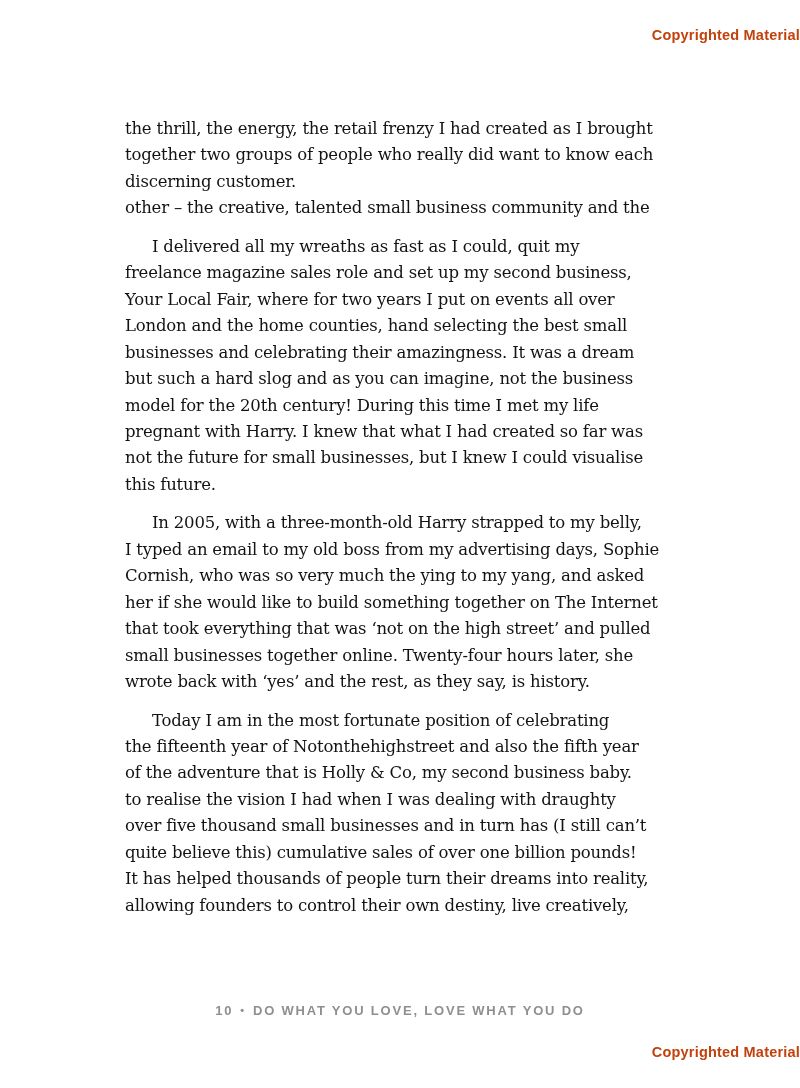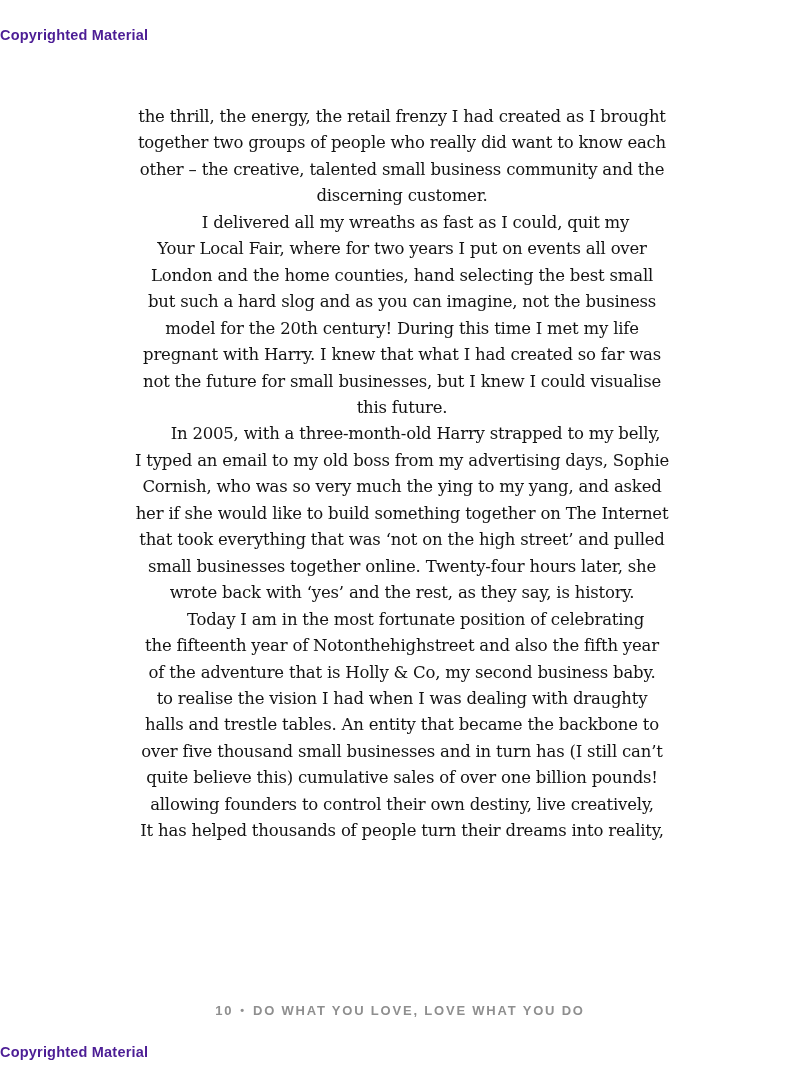--- a/index.html
+++ b/index.html
@@ -11,42 +11,42 @@
     position: relative;
     width: 800px;
     height: 1088px;
     background: #ffffff;
     overflow: hidden;
   }
   .copyright-notice {
     position: absolute;
     left: 0;
     width: 100%;
-    text-align: left;
+    text-align: right;
     font-family: "Liberation Sans", sans-serif;
     font-size: 14.5px;
     font-weight: 600;
-    color: #4c1d95;
+    color: #c2410c;
     letter-spacing: 0.2px;
   }
   .copyright-notice.top { top: 27px; }
   .copyright-notice.bottom { top: 1044px; }
 
   .page-body {
     position: absolute;
     left: 113px;
     top: 104px;
     width: 578px;
     font-family: "DejaVu Serif", "Liberation Serif", serif;
     font-size: 16.5px;
     line-height: 26.45px;
     letter-spacing: -0.2px;
     color: #131313;
   }
-  .para { margin: 0; text-align: center; }
+  .para { margin: 12px; }
   .para .line { white-space: nowrap; }
   .para.indent .line:first-child { text-indent: 27px; }
 
   .running-footer {
     position: absolute;
     left: 0;
     top: 1003px;
     width: 100%;
     text-align: center;
     font-family: "Liberation Sans", sans-serif;
@@ -66,52 +66,53 @@
 <body>
 
 <div class="page">
 
   <div class="copyright-notice top">Copyrighted Material</div>
 
   <div class="page-body">
       <div class="para">
         <div class="line">the thrill, the energy, the retail frenzy I had created as I brought</div>
         <div class="line">together two groups of people who really did want to know each</div>
+        <div class="line">discerning customer.</div>
         <div class="line">other – the creative, talented small business community and the</div>
-        <div class="line">discerning customer.</div>
       </div>
       <div class="para indent">
         <div class="line">I delivered all my wreaths as fast as I could, quit my</div>
+        <div class="line">freelance magazine sales role and set up my second business,</div>
         <div class="line">Your Local Fair, where for two years I put on events all over</div>
         <div class="line">London and the home counties, hand selecting the best small</div>
+        <div class="line">businesses and celebrating their amazingness. It was a dream</div>
         <div class="line">but such a hard slog and as you can imagine, not the business</div>
         <div class="line">model for the 20th century! During this time I met my life</div>
         <div class="line">pregnant with Harry. I knew that what I had created so far was</div>
         <div class="line">not the future for small businesses, but I knew I could visualise</div>
         <div class="line">this future.</div>
       </div>
       <div class="para indent">
         <div class="line">In 2005, with a three-month-old Harry strapped to my belly,</div>
         <div class="line">I typed an email to my old boss from my advertising days, Sophie</div>
         <div class="line">Cornish, who was so very much the ying to my yang, and asked</div>
         <div class="line">her if she would like to build something together on The Internet</div>
         <div class="line">that took everything that was ‘not on the high street’ and pulled</div>
         <div class="line">small businesses together online. Twenty-four hours later, she</div>
         <div class="line">wrote back with ‘yes’ and the rest, as they say, is history.</div>
       </div>
       <div class="para indent">
         <div class="line">Today I am in the most fortunate position of celebrating</div>
         <div class="line">the fifteenth year of Notonthehighstreet and also the fifth year</div>
         <div class="line">of the adventure that is Holly &amp; Co, my second business baby.</div>
         <div class="line">to realise the vision I had when I was dealing with draughty</div>
-        <div class="line">halls and trestle tables. An entity that became the backbone to</div>
         <div class="line">over five thousand small businesses and in turn has (I still can’t</div>
         <div class="line">quite believe this) cumulative sales of over one billion pounds!</div>
+        <div class="line">It has helped thousands of people turn their dreams into reality,</div>
         <div class="line">allowing founders to control their own destiny, live creatively,</div>
-        <div class="line">It has helped thousands of people turn their dreams into reality,</div>
       </div>
     </div>
 
   <div class="running-footer">
     <span>10</span><span class="sep">•</span><span>DO WHAT YOU LOVE, LOVE WHAT YOU DO</span>
   </div>
 
   <div class="copyright-notice bottom">Copyrighted Material</div>
 
 </div>

